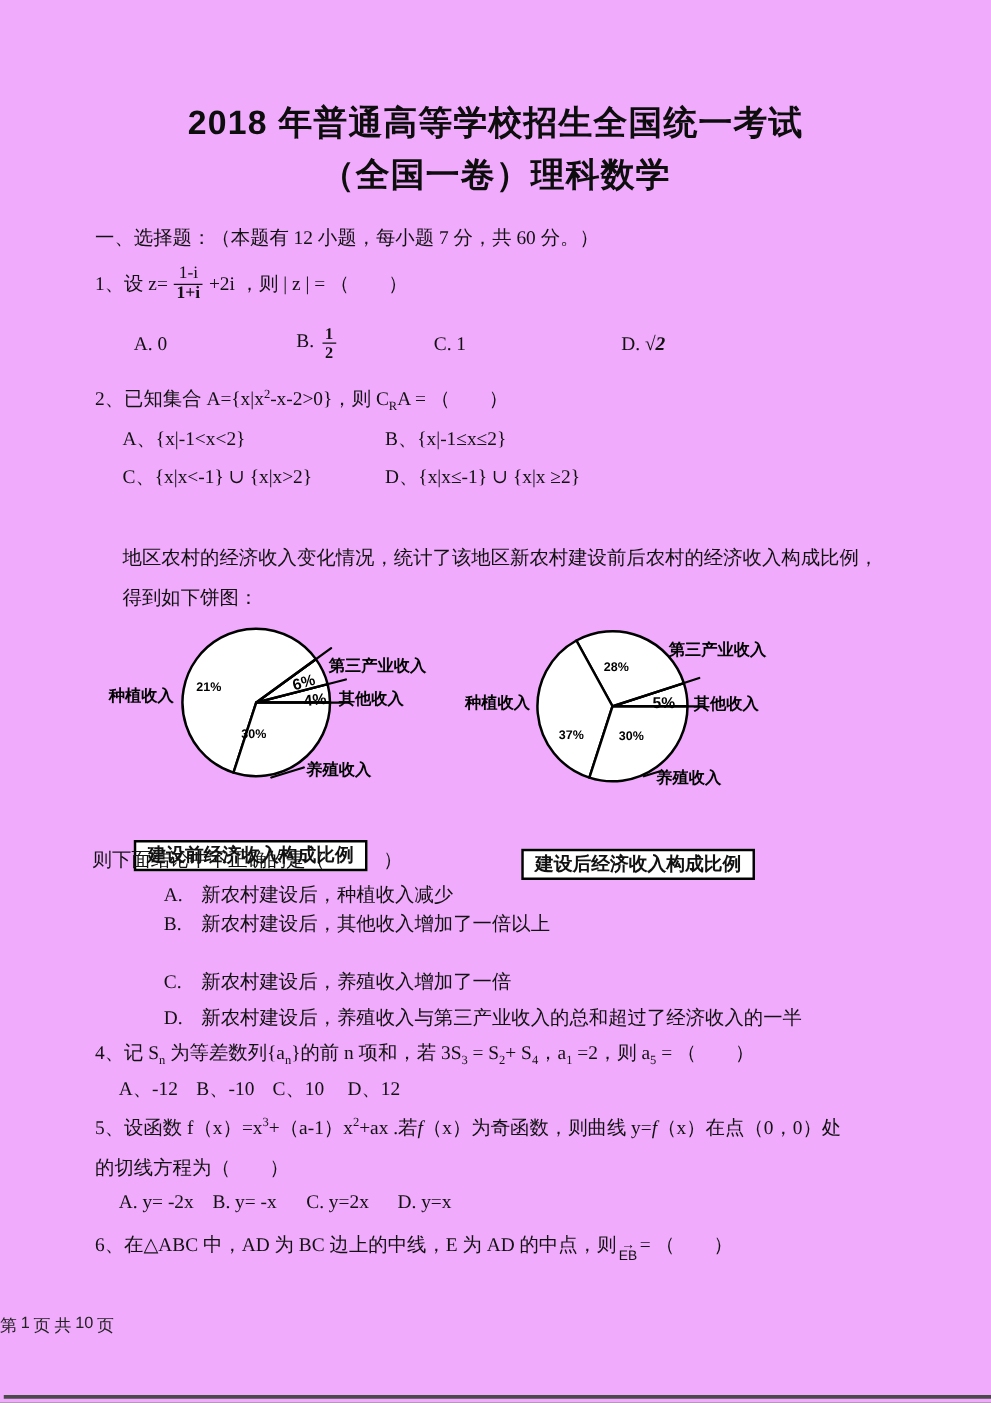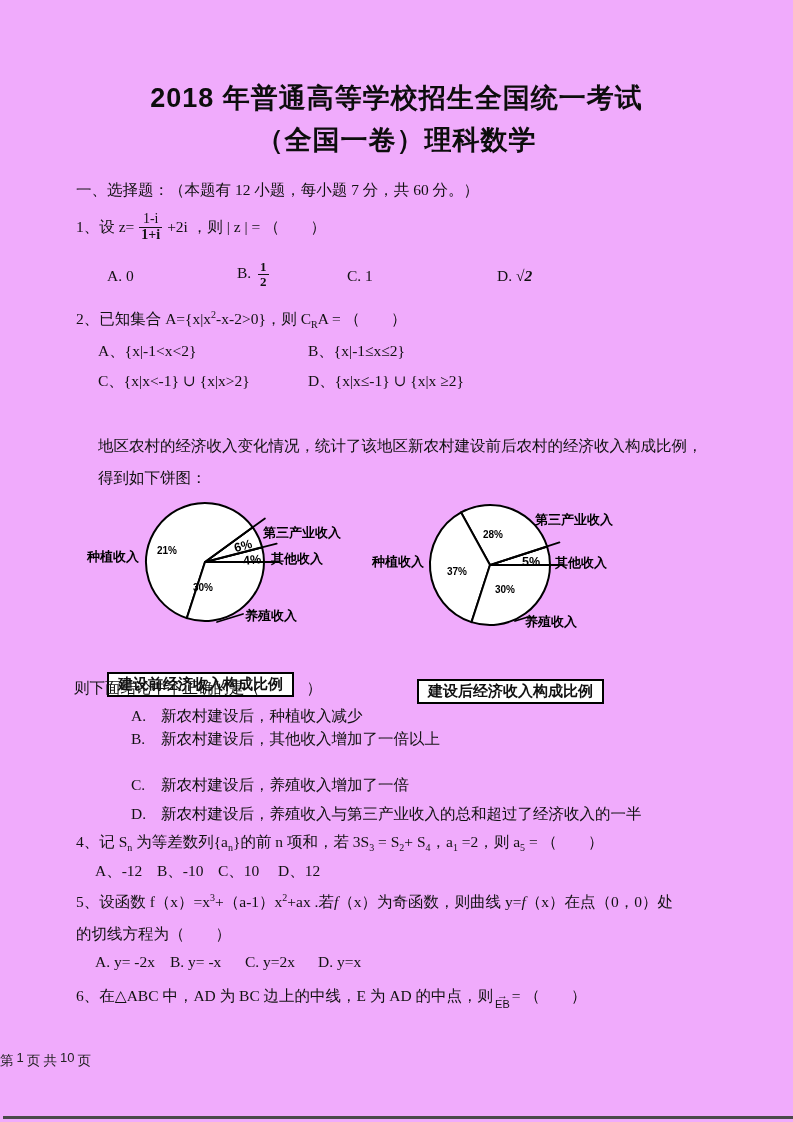--- a/index.html
+++ b/index.html
@@ -131,21 +131,21 @@
       <svg id="pie-svg-1" width="300" height="178">
           <path d="M 120 67 L 180.0 67.0 A 60 60 0 0 0 177.1 48.5 Z" class="slice"></path>
           <path d="M 120 67 L 177.1 48.5 A 60 60 0 0 0 91.1 14.4 Z" class="slice"></path>
           <path d="M 120 67 L 91.1 14.4 A 60 60 0 0 0 101.5 124.1 Z" class="slice"></path>
           <path d="M 120 67 L 101.5 124.1 A 60 60 0 0 0 180.0 67.0 Z" class="slice"></path>
           <line x1="120" y1="67" x2="193.0" y2="67.0" class="pline"></line>
           <line x1="120" y1="67" x2="189.4" y2="44.4" class="pline"></line>
           <line x1="145" y1="123" x2="158" y2="119" class="pline"></line>
         </svg>
       <div class="pct" style="left:113px; top:31px">28%</div>
-      <div class="pct" style="left:77px;  top:68px">37%</div>
+      <div class="pct" style="left:77px;  top:85px">37%</div>
       <div class="pct" style="left:125px; top:86px">30%</div>
       <div class="pct sm" style="left:152px; top:57px">5%</div>
       <div class="plbl" style="left:2px;   top:55px">种植收入</div>
       <div class="plbl" style="left:165px; top:13px">第三产业收入</div>
       <div class="plbl" style="left:185px; top:56px">其他收入</div>
       <div class="plbl" style="left:155px; top:115px">养殖收入</div>
       <div class="pie-caption" style="left:47px; top:133px">建设后经济收入构成比例</div>
     </div>
   </div>
 

